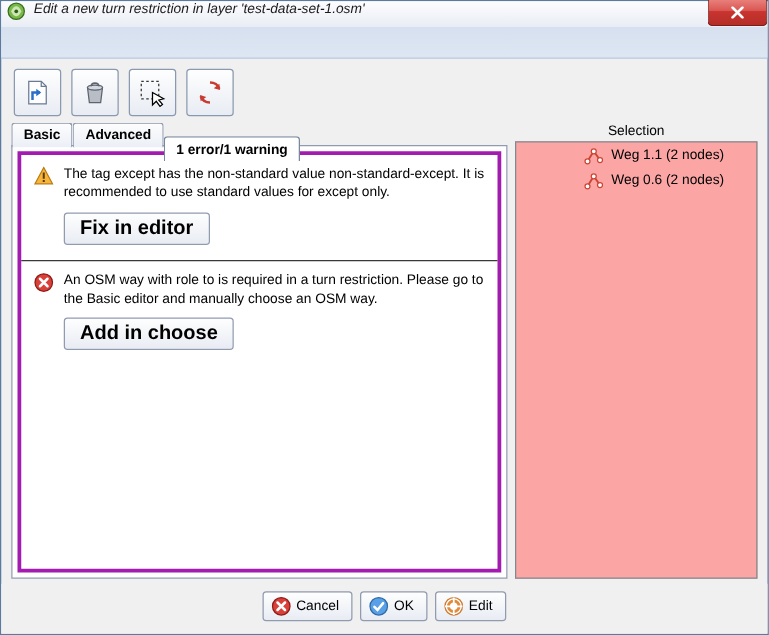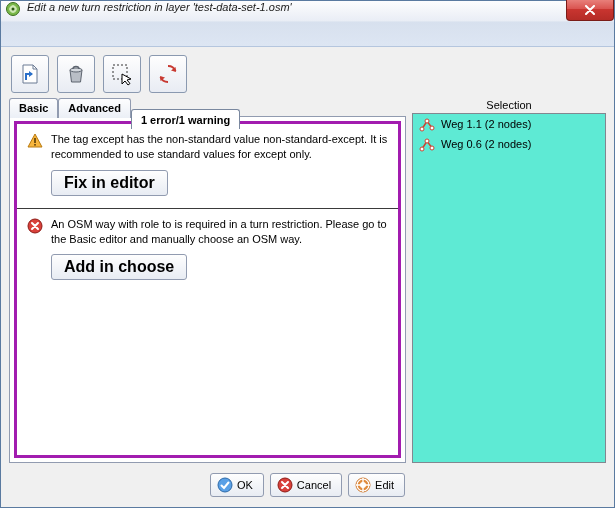--- a/index.html
+++ b/index.html
@@ -9,21 +9,21 @@
   .titlebar .app-icon { width: 16px; height: 16px; margin-right: 6px; }
   .titlebar .title { color: #1a1a1a; flex: 1; white-space: nowrap; overflow: hidden; }
   .titlebar .close-btn { position: absolute; right: 0; top: -1px; width: 48px; height: 21px; background: linear-gradient(to bottom, #e87f7a 0%, #d9534f 45%, #c93530 46%, #b52c27 100%); border: 1px solid #7a1c18; border-top: none; border-radius: 0 0 4px 4px; display: flex; align-items: center; justify-content: center; cursor: pointer; }
   .titlebar .close-btn svg { width: 12px; height: 10px; }
   .toolbar { display: flex; gap: 8px; padding: 8px 10px 4px 10px; }
   .tool-btn { width: 38px; height: 38px; border: 1px solid #8a99b0; background: linear-gradient(to bottom, #fefefe, #e8ecf3); border-radius: 3px; display: flex; align-items: center; justify-content: center; cursor: pointer; }
   .content-row { display: flex; flex: 1; gap: 6px; padding: 0 8px 4px 8px; min-height: 0; }
   .left-col { flex: 1; display: flex; flex-direction: column; min-width: 0; }
   .right-col { width: 194px; display: flex; flex-direction: column; }
   .panel-label { font-weight: 400; color: #000; padding: 2px 2px 2px 2px; text-align: center; }
-  .panel-box { flex: 1; border: 1px solid #828790; background: #5eead4; overflow: auto; }
+  .panel-box { flex: 1; border: 1px solid #828790; background: #fca5a5; overflow: auto; padding-left: 48px; }
   .tabs { display: flex; position: relative; z-index: 2; margin-bottom: -1px; }
   .tab { background: linear-gradient(to bottom, #fdfdfe, #ebeff6); border: 1px solid #919bb0; border-bottom: none; border-radius: 3px 3px 0 0; padding: 3px 9px; margin-right: 0px; cursor: pointer; position: relative; top: 1px; font-size: 11px; }
   .tab.active { background: #fff; border-color: #7a889f; top: 12px; padding-top:4px; z-index: 3; }
   .tab-body { flex: 1; border: 1px solid #919bb0; background: #fff; position: relative; z-index: 1; display: flex; flex-direction: column; overflow: auto; }
   .inner-pad { padding: 4px; display:flex; flex-direction:column; flex:1; }
   .inner-border { border: 3px solid #a21caf; flex:1; display:flex; flex-direction:column; }
   .msg { padding: 8px 10px 12px 10px; display: flex; gap: 8px; align-items: flex-start; }
   .msg + .msg-sep { border-top: 1px solid #3a3a3a; }
   .msg-sep { height:0; }
   .msg-icon { width: 16px; height: 16px; flex: none; margin-top: 1px; }
@@ -165,31 +165,31 @@
           <span>Weg 0.6 (2 nodes)</span>
         </div>
       </div>
     </div>
 
   </div>
 
   <div class="footer">
     <div class="fbtn">
       <svg width="16" height="16" viewBox="0 0 16 16">
+          <circle cx="8" cy="8" r="7" fill="#d9403a" stroke="#8d1b16"></circle>
+          <path d="M5 5 L11 11 M11 5 L5 11" stroke="#fff" stroke-width="2" stroke-linecap="round"></path>
+        </svg>
+      <span>Cancel</span>
+    </div>
+    <div class="fbtn">
+      <svg width="16" height="16" viewBox="0 0 16 16">
           <circle cx="8" cy="8" r="7" fill="#5aa0e6" stroke="#2d6aa8"></circle>
           <path d="M4.5 8.5 L7 11 L11.5 5.5" fill="none" stroke="#fff" stroke-width="2" stroke-linecap="round"></path>
         </svg>
       <span>OK</span>
-    </div>
-    <div class="fbtn">
-      <svg width="16" height="16" viewBox="0 0 16 16">
-          <circle cx="8" cy="8" r="7" fill="#d9403a" stroke="#8d1b16"></circle>
-          <path d="M5 5 L11 11 M11 5 L5 11" stroke="#fff" stroke-width="2" stroke-linecap="round"></path>
-        </svg>
-      <span>Cancel</span>
     </div>
     <div class="fbtn">
       <svg width="16" height="16" viewBox="0 0 16 16">
           <circle cx="8" cy="8" r="7" fill="#fff" stroke="#d07a2f" stroke-width="1"></circle>
           <circle cx="8" cy="8" r="4.2" fill="none" stroke="#e08a3a" stroke-width="2.4"></circle>
           <path d="M8 1v14M1 8h14" stroke="#fff" stroke-width="1.4"></path>
         </svg>
       <span>Edit</span>
     </div>
   </div>

